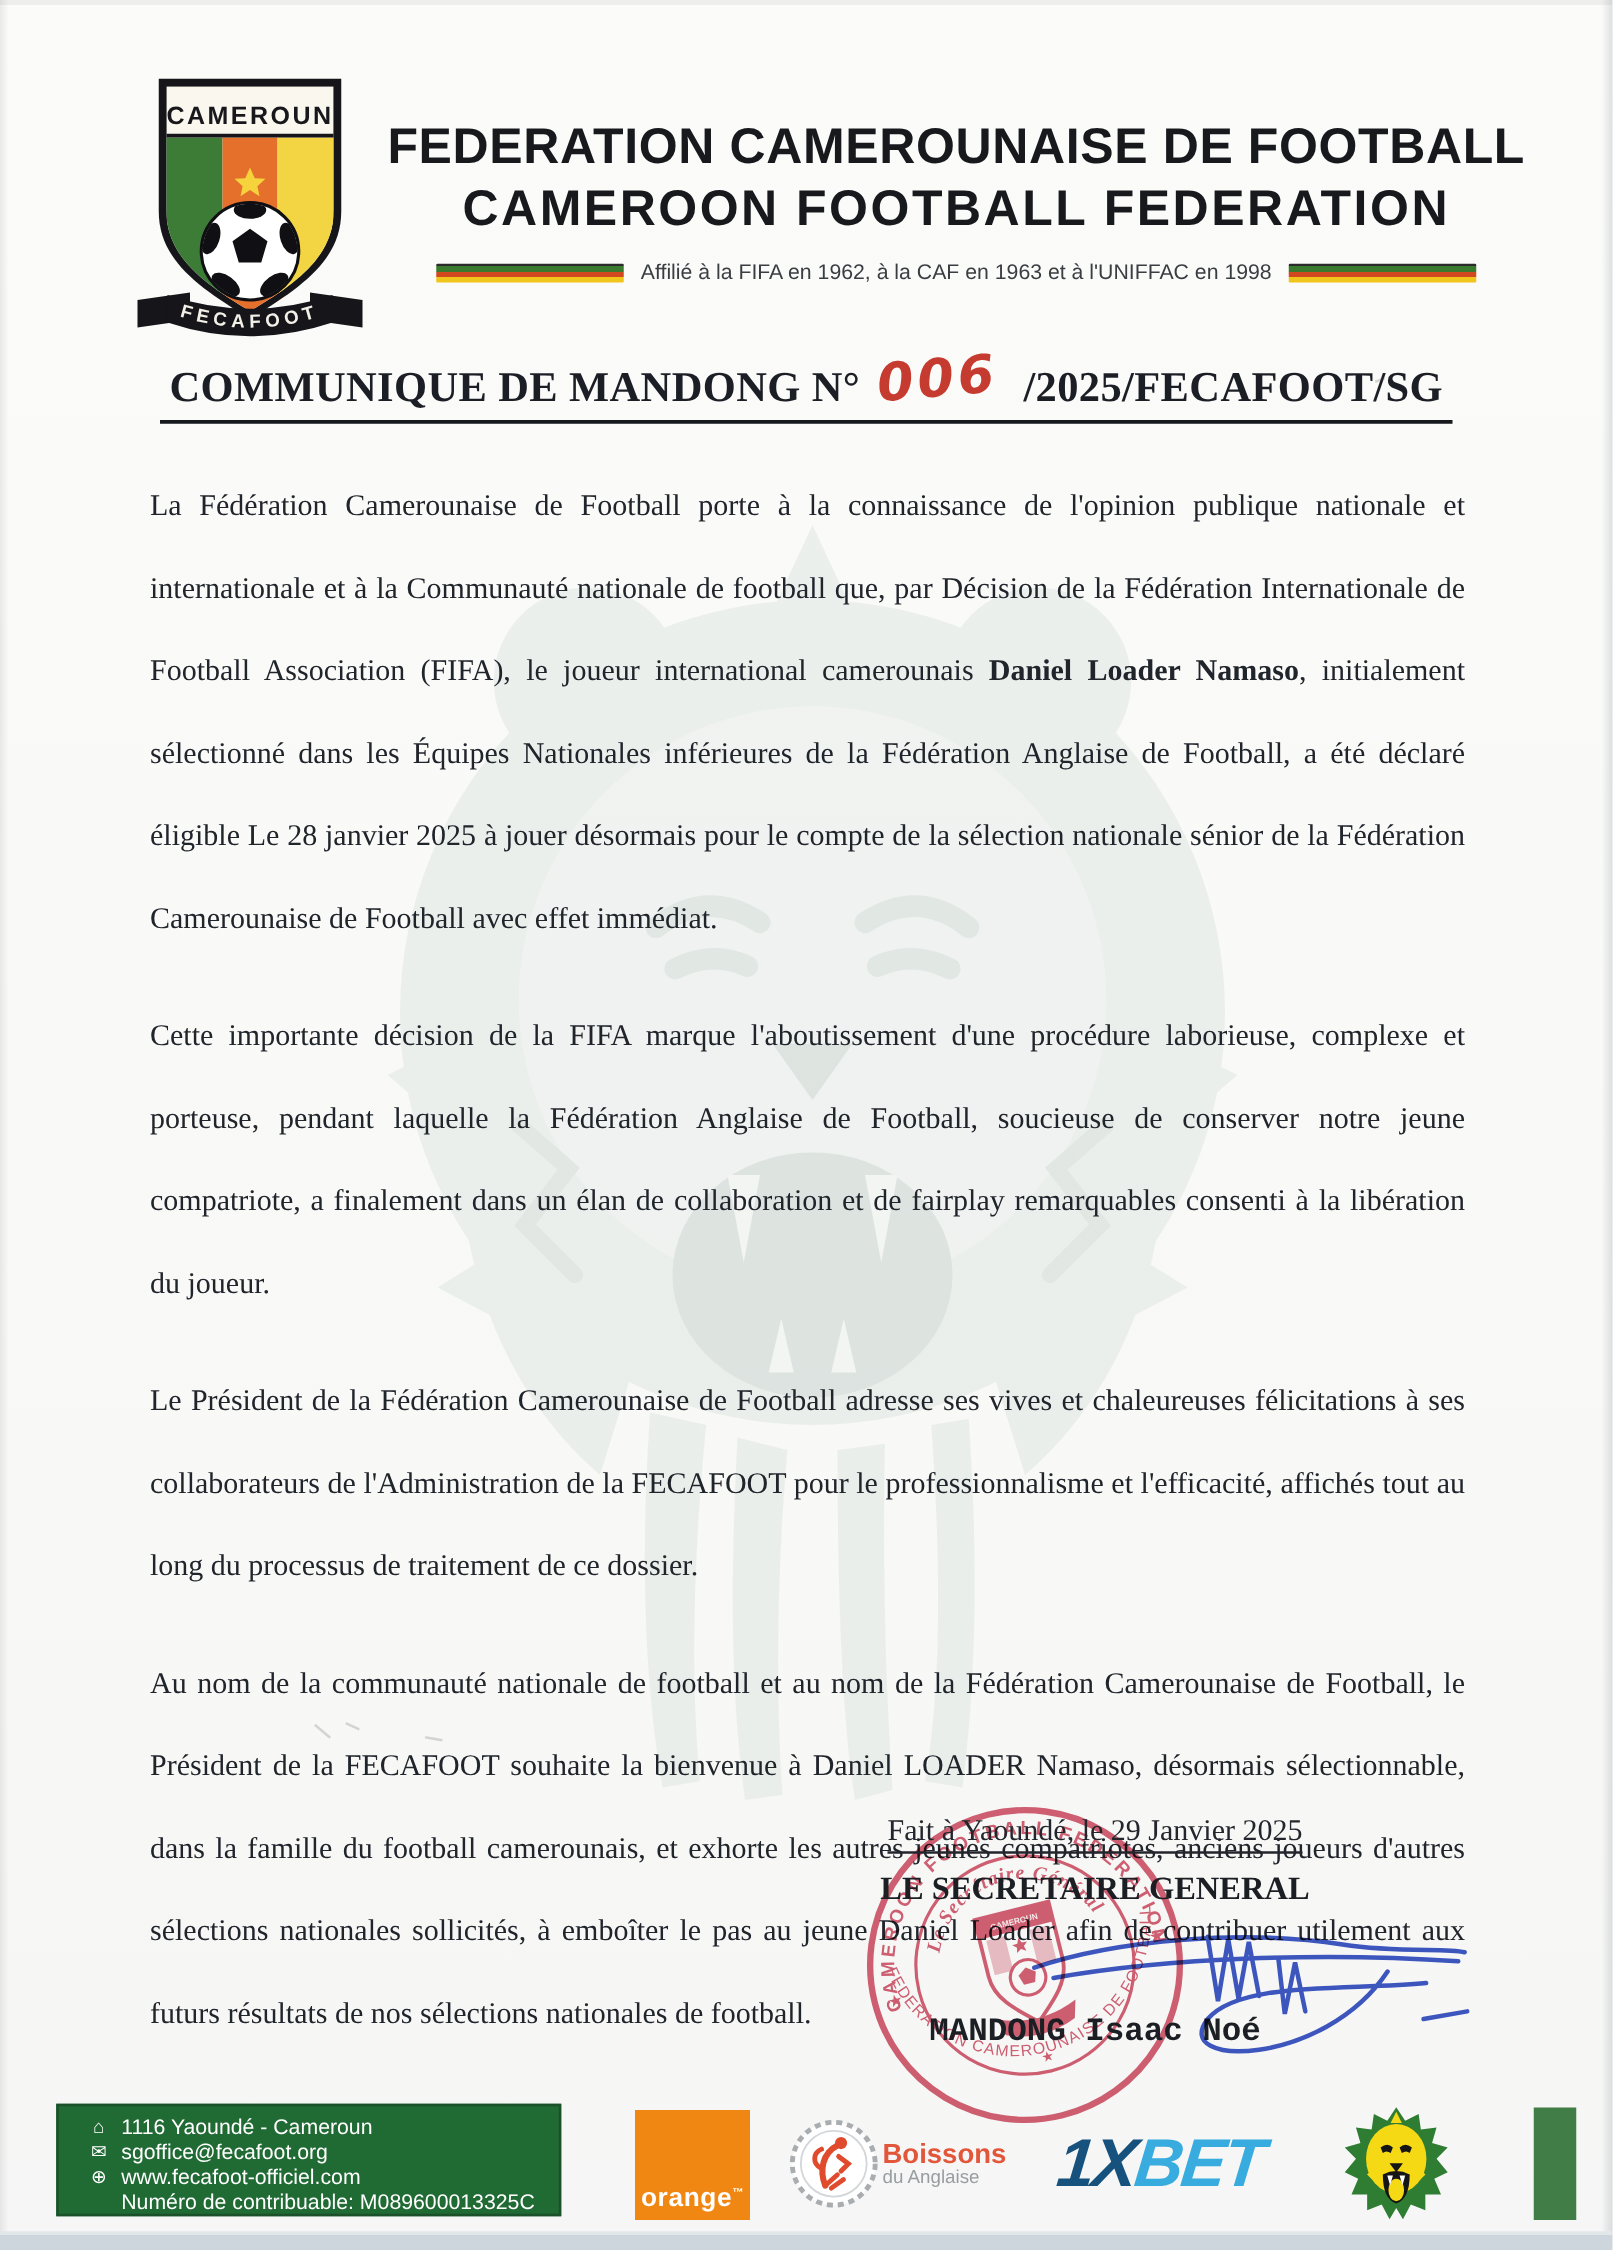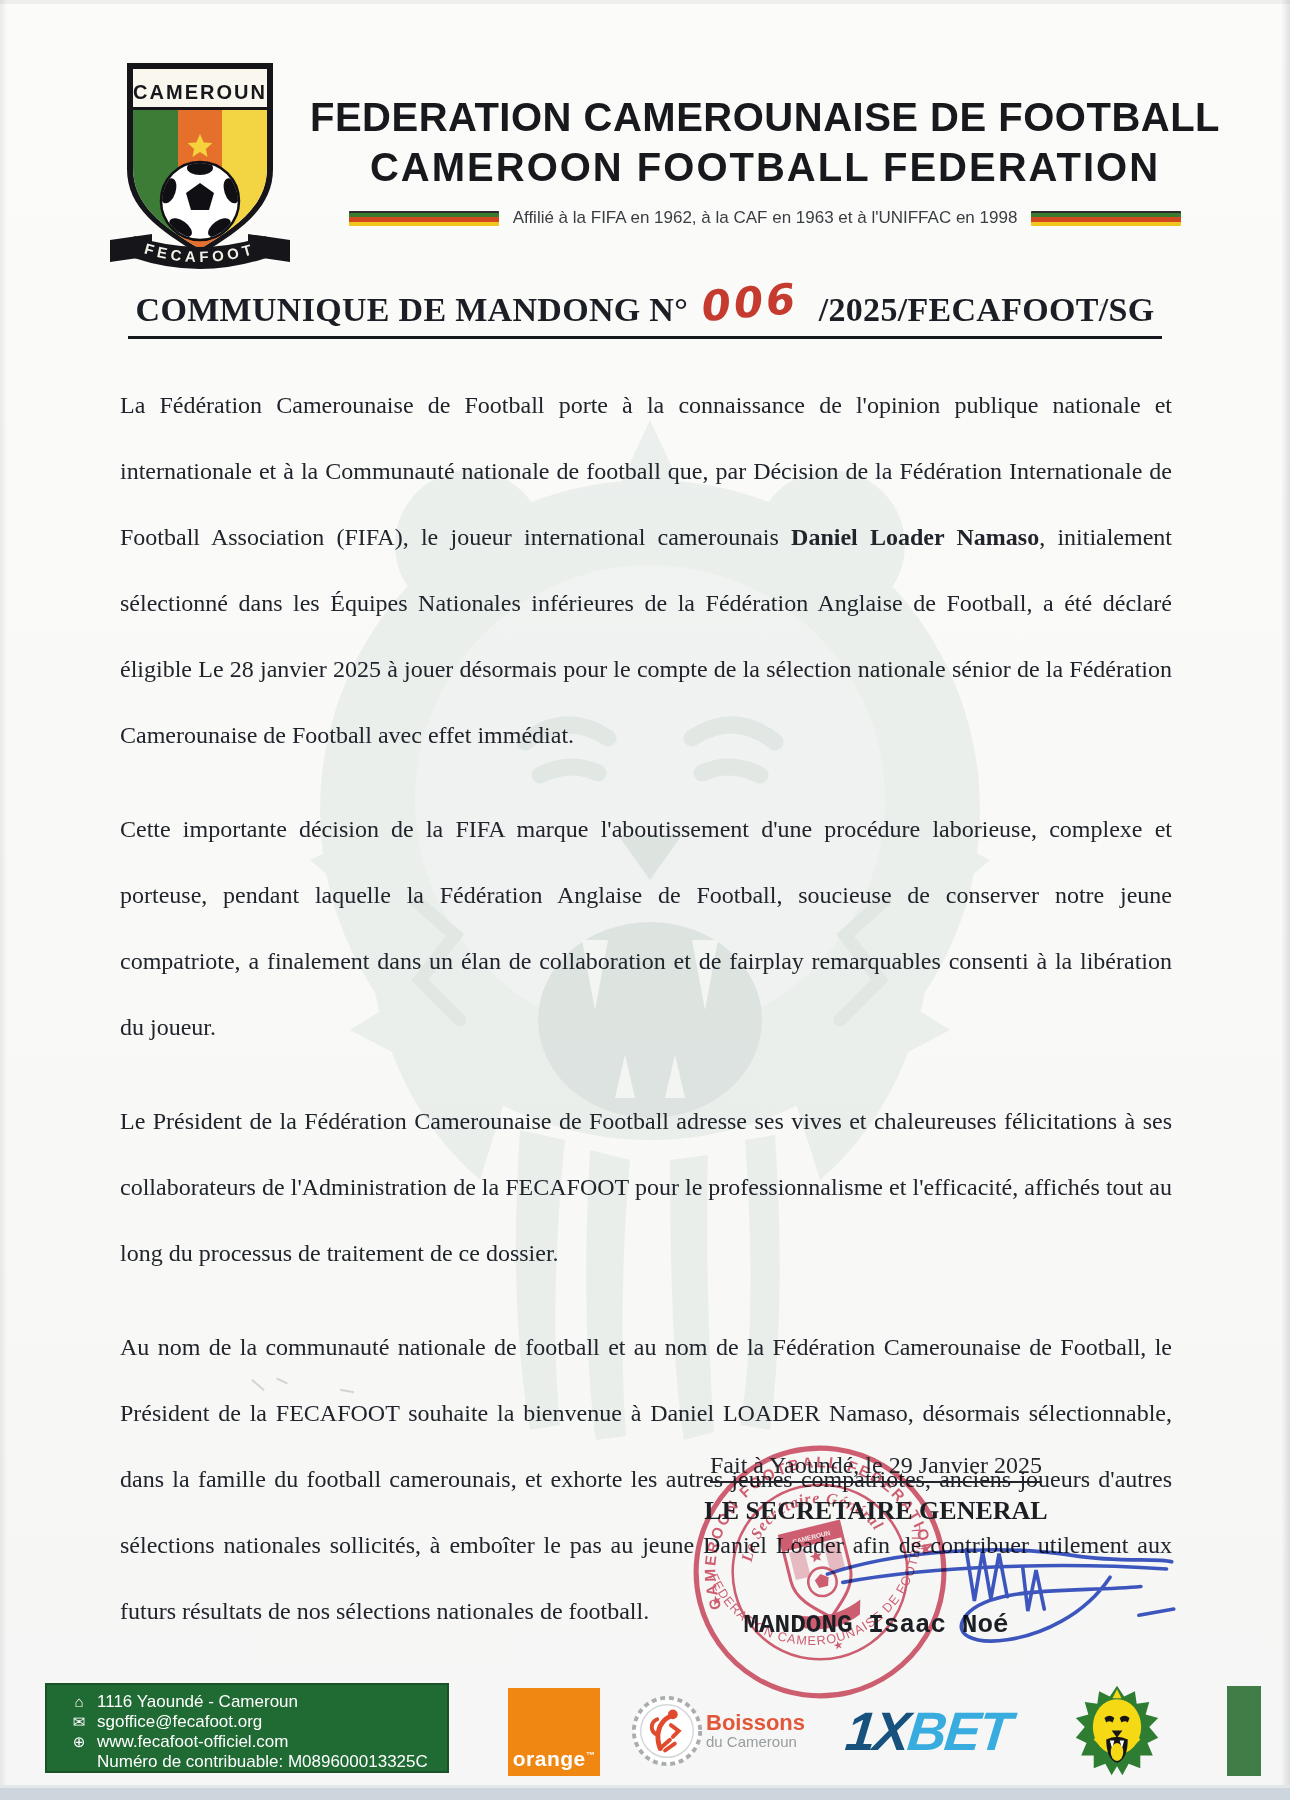--- a/index.html
+++ b/index.html
@@ -259,21 +259,21 @@
       <circle cx="40" cy="40" r="27" fill="none" stroke="#d4d7d9" stroke-width="1.5"></circle>
       <g stroke="#e04b2e" fill="#e04b2e" stroke-linecap="round">
         <path d="M33,58 C28,45 31,31 43,25" fill="none" stroke-width="5"></path>
         <circle cx="46" cy="23" r="5" stroke="none"></circle>
         <path d="M34,57 L43,49 M38,60 L48,53 M30,44 C22,40 23,31 30,28" fill="none" stroke-width="4"></path>
         <path d="M44,34 L52,40 L46,46" fill="none" stroke-width="4"></path>
       </g>
     </svg>
     <div class="boissons-text">
       <div class="l1">Boissons</div>
-      <div class="l2">du Cameroun</div>
+      <div class="l2">du Anglaise</div>
     </div>
   </div>
 
   <div class="onexbet">
     <span class="bet-1x">1X</span><span class="bet-bet">BET</span>
   </div>
 
   <svg class="lion-logo" viewBox="0 0 100 105">
     <polygon fill="#2e7d33" points="50,2 58,14 70,8 72,22 86,20 82,34 96,38 86,48 96,60 84,66 90,80 76,80 76,94 63,89 56,102 50,92 44,102 37,89 24,94 24,80 10,80 16,66 4,60 14,48 4,38 18,34 14,20 28,22 30,8 42,14"></polygon>
     <ellipse cx="50" cy="48" rx="27" ry="31" fill="#f5d915"></ellipse>

